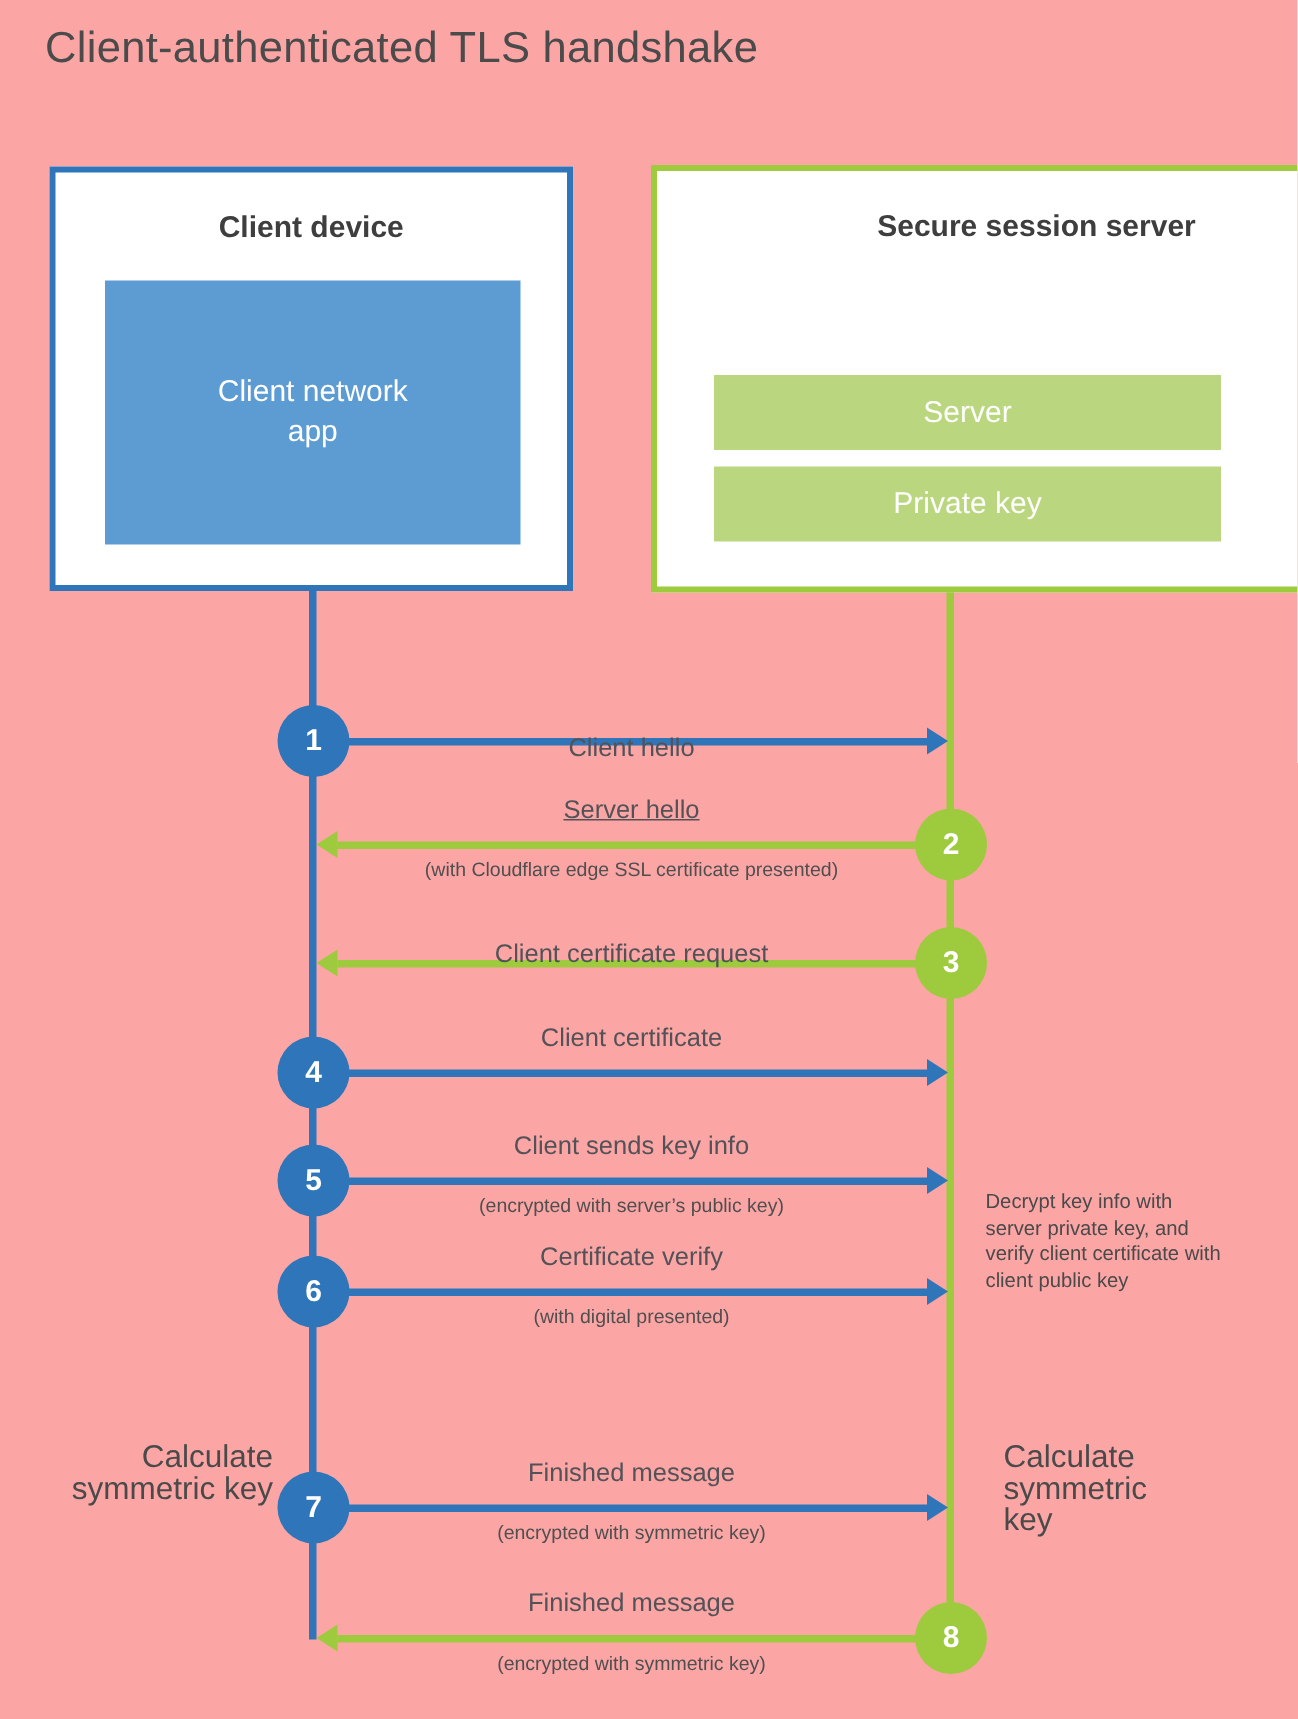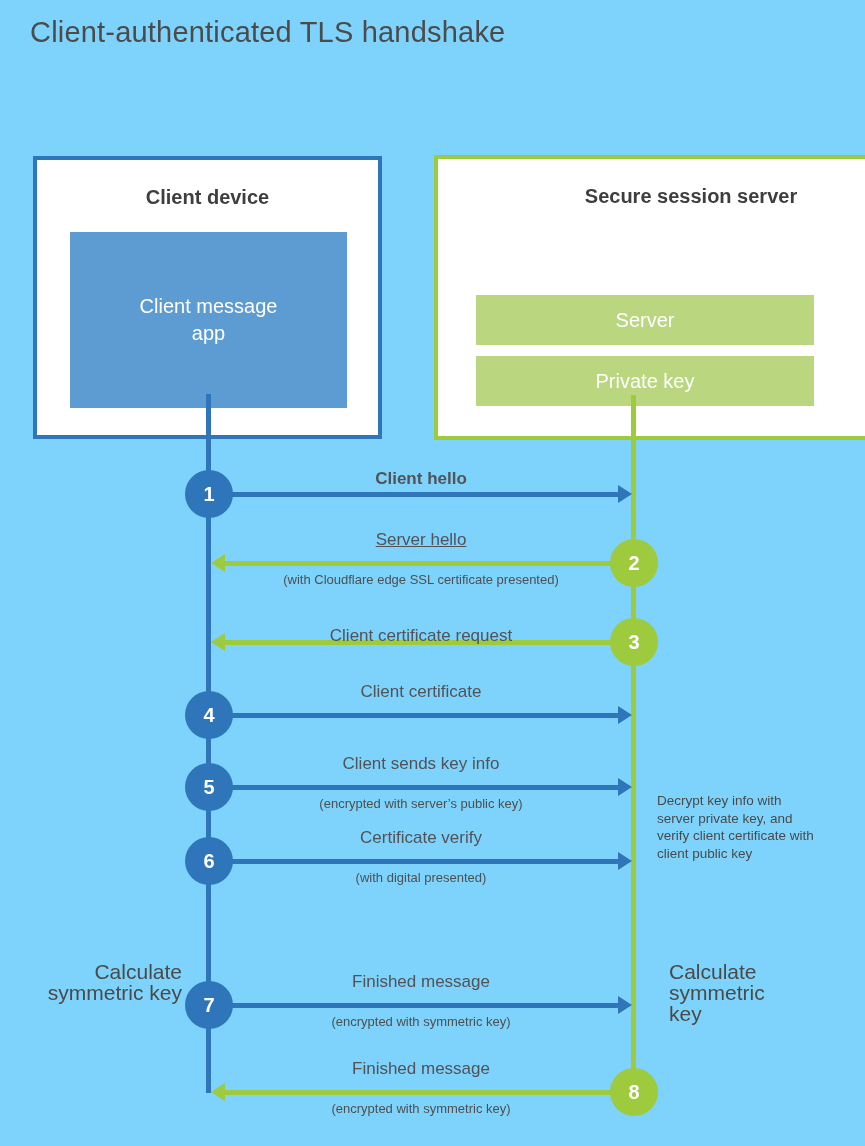--- a/index.html
+++ b/index.html
@@ -2,26 +2,26 @@
 <html style="--blue: #2e76b9; --blue-fill: #5d9bd3; --green: #9eca3e; --green-fill: #bad77f;"><head>
 <meta charset="utf-8">
 <style>
   :root{
     --blue:#2e76b9; --blue-fill:#5d9bd3;
     --green:#9eca3e; --green-fill:#bad77f;
     --dark:#3e3e3e; --gray:#4a4a4a; --label:#525257;
   }
   html,body{margin:0;padding:0;background:#fff;}
   body{font-family:"Liberation Sans",sans-serif;}
-  .canvas{position:relative;width:865px;height:1146px;background:#7dd3fc;overflow:hidden;}
+  .canvas{position:relative;width:865px;height:1146px;background:#fca5a5;overflow:hidden;}
 
   .title{position:absolute;left:30px;top:16px;font-size:29px;font-weight:300;
          color:#4b4b4b;letter-spacing:.2px;}
 
-  .box{position:absolute;background:#fff;box-sizing:border-box;margin-top:45px;}
+  .box{position:absolute;background:#fff;box-sizing:border-box;}
   .client-box{left:33px;top:111px;width:349px;height:283px;border:4px solid var(--blue);}
   .server-box{left:434px;top:110px;width:514px;height:285px;border:4px solid var(--green);}
   .box-header{text-align:center;margin-top:26px;font-size:20px;font-weight:bold;color:var(--dark);}
 
   .client-app{position:absolute;left:33px;top:72px;width:277px;height:176px;
       background:var(--blue-fill);color:#fff;display:flex;align-items:center;justify-content:center;
       text-align:center;font-size:20px;line-height:27px;white-space:pre-line;}
   .server-bar{position:absolute;left:38px;width:338px;height:50px;background:var(--green-fill);
       color:#fff;display:flex;align-items:center;justify-content:center;font-size:20px;}
   .bar-0{top:74px}.bar-1{top:136px}.bar-2{top:197px}
@@ -48,38 +48,38 @@
 </style>
 </head>
 <body>
 
 <div class="canvas">
 
   <div class="title">Client-authenticated TLS handshake</div>
 
   <div class="box client-box">
     <div class="box-header">Client device</div>
-    <div class="client-app">Client message
+    <div class="client-app">Client network
 app</div>
   </div>
 
   <div class="box server-box">
     <div class="box-header">Secure session server</div>
     <div class="server-bar bar-1">Server</div>
     <div class="server-bar bar-2">Private key</div>
   </div>
 
   <div class="vline blue-line"></div>
   <div class="vline green-line"></div>
 
   <div id="steps-layer">
       <div class="arrow-line" style="left: 209px; top: 492px; width: 409px; background: rgb(46, 118, 185);"></div>
       <div class="arrow-head" style="left: 618px; top: 485px; border-left: 14px solid rgb(46, 118, 185);"></div>
       <div class="step-circle" style="left: 185px; top: 470px; background: rgb(46, 118, 185);">1</div>
-      <div class="step-label" style="top: 469px; font-weight: bold;">Client hello</div>
+      <div class="step-label" style="top: 489px;">Client hello</div>
       <div class="arrow-line" style="left: 225px; top: 561px; width: 409px; background: rgb(158, 202, 62);"></div>
       <div class="arrow-head" style="left: 211px; top: 554px; border-right: 14px solid rgb(158, 202, 62);"></div>
       <div class="step-circle" style="left: 610px; top: 539px; background: rgb(158, 202, 62);">2</div>
       <div class="step-label" style="top: 530px; text-decoration: underline;">Server hello</div>
       <div class="step-sub" style="top: 572px;">(with Cloudflare edge SSL certificate presented)</div>
       <div class="arrow-line" style="left: 225px; top: 640px; width: 409px; background: rgb(158, 202, 62);"></div>
       <div class="arrow-head" style="left: 211px; top: 633px; border-right: 14px solid rgb(158, 202, 62);"></div>
       <div class="step-circle" style="left: 610px; top: 618px; background: rgb(158, 202, 62);">3</div>
       <div class="step-label" style="top: 626px;">Client certificate request</div>
       <div class="arrow-line" style="left: 209px; top: 713px; width: 409px; background: rgb(46, 118, 185);"></div>

